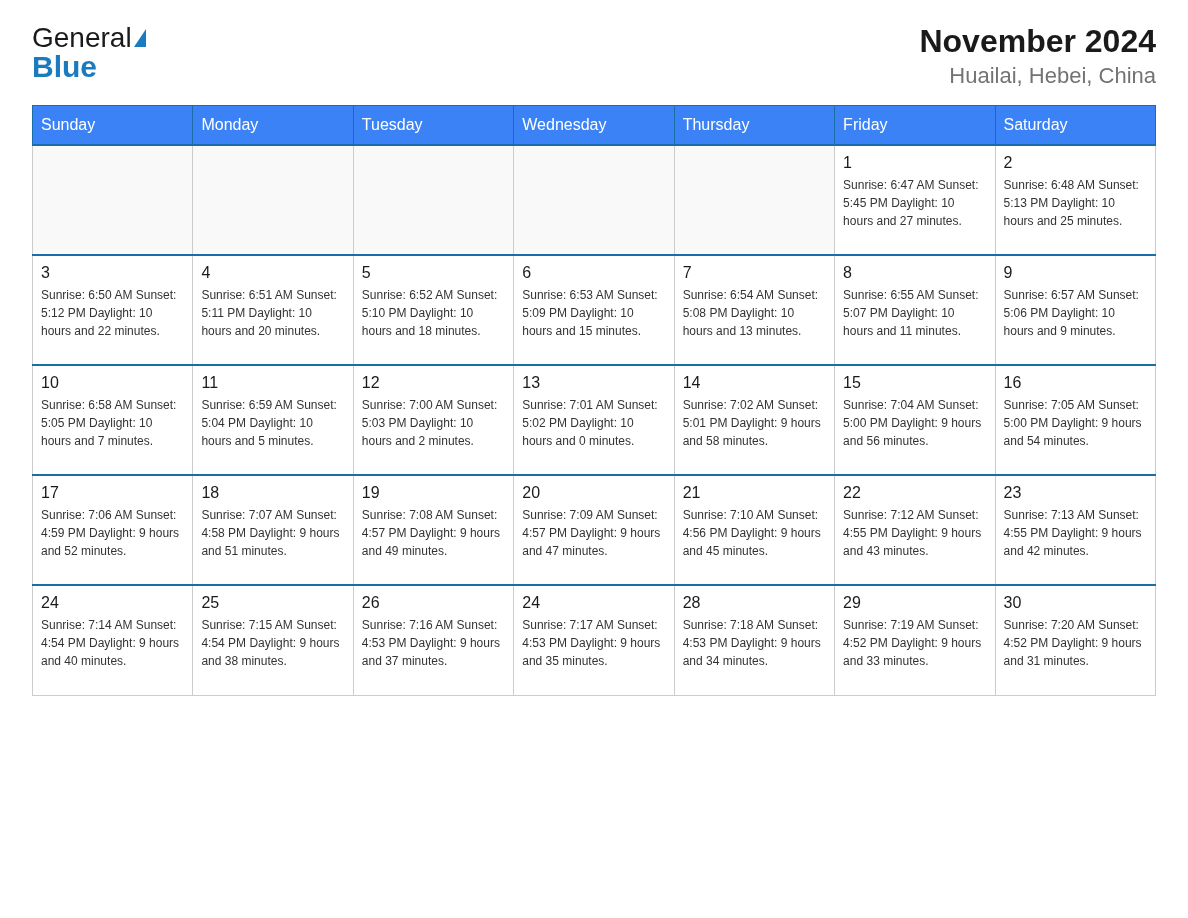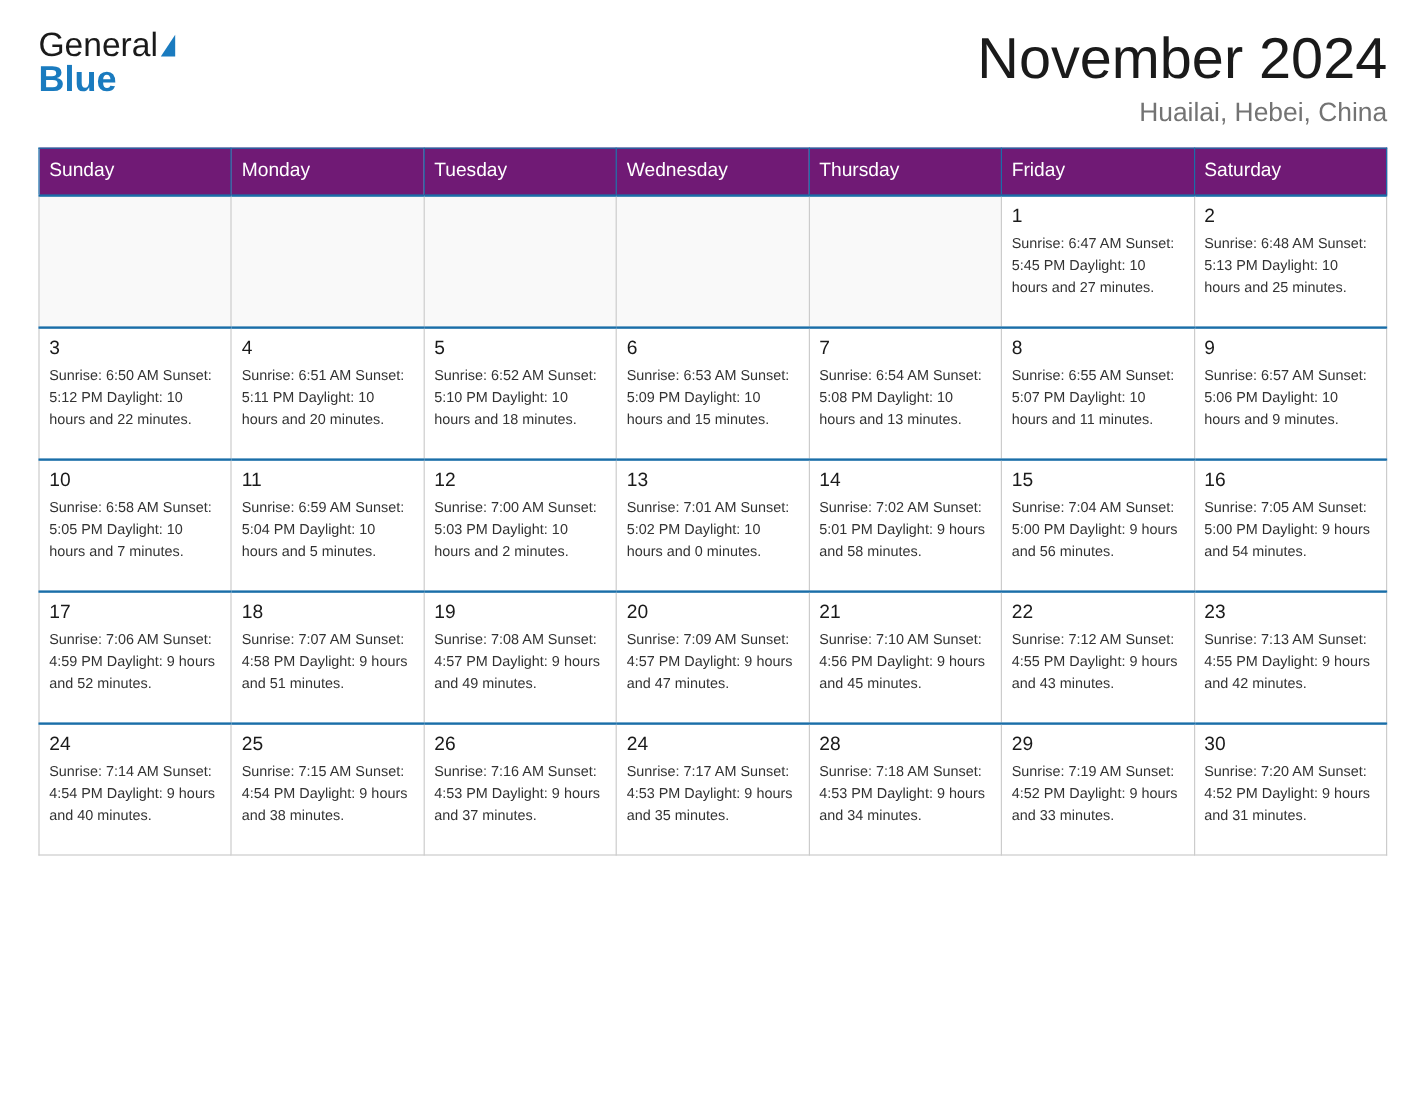--- a/index.html
+++ b/index.html
@@ -39,37 +39,37 @@
       height: 0;
       border-left: 12px solid transparent;
       border-bottom: 18px solid #1a7bbf;
       margin-left: 2px;
       vertical-align: middle;
     }
     .title-area {
       text-align: right;
     }
     .month-year {
-      font-size: 48px;
-      font-weight: normal;
+      font-size: 32px;
+      font-weight: bold;
       color: #1a1a1a;
       line-height: 1.1;
     }
     .location {
       font-size: 22px;
       color: #737373;
       margin-top: 4px;
     }
     table {
       width: 100%;
       border-collapse: collapse;
       table-layout: fixed;
     }
     thead th {
-      background-color: #701a75;
+      background-color: #3b82f6;
       color: #fff;
       font-size: 16px;
       font-weight: normal;
       padding: 10px 8px;
       text-align: left;
       border: 1px solid #1a6ea8;
     }
     tbody td {
       vertical-align: top;
       padding: 8px;

